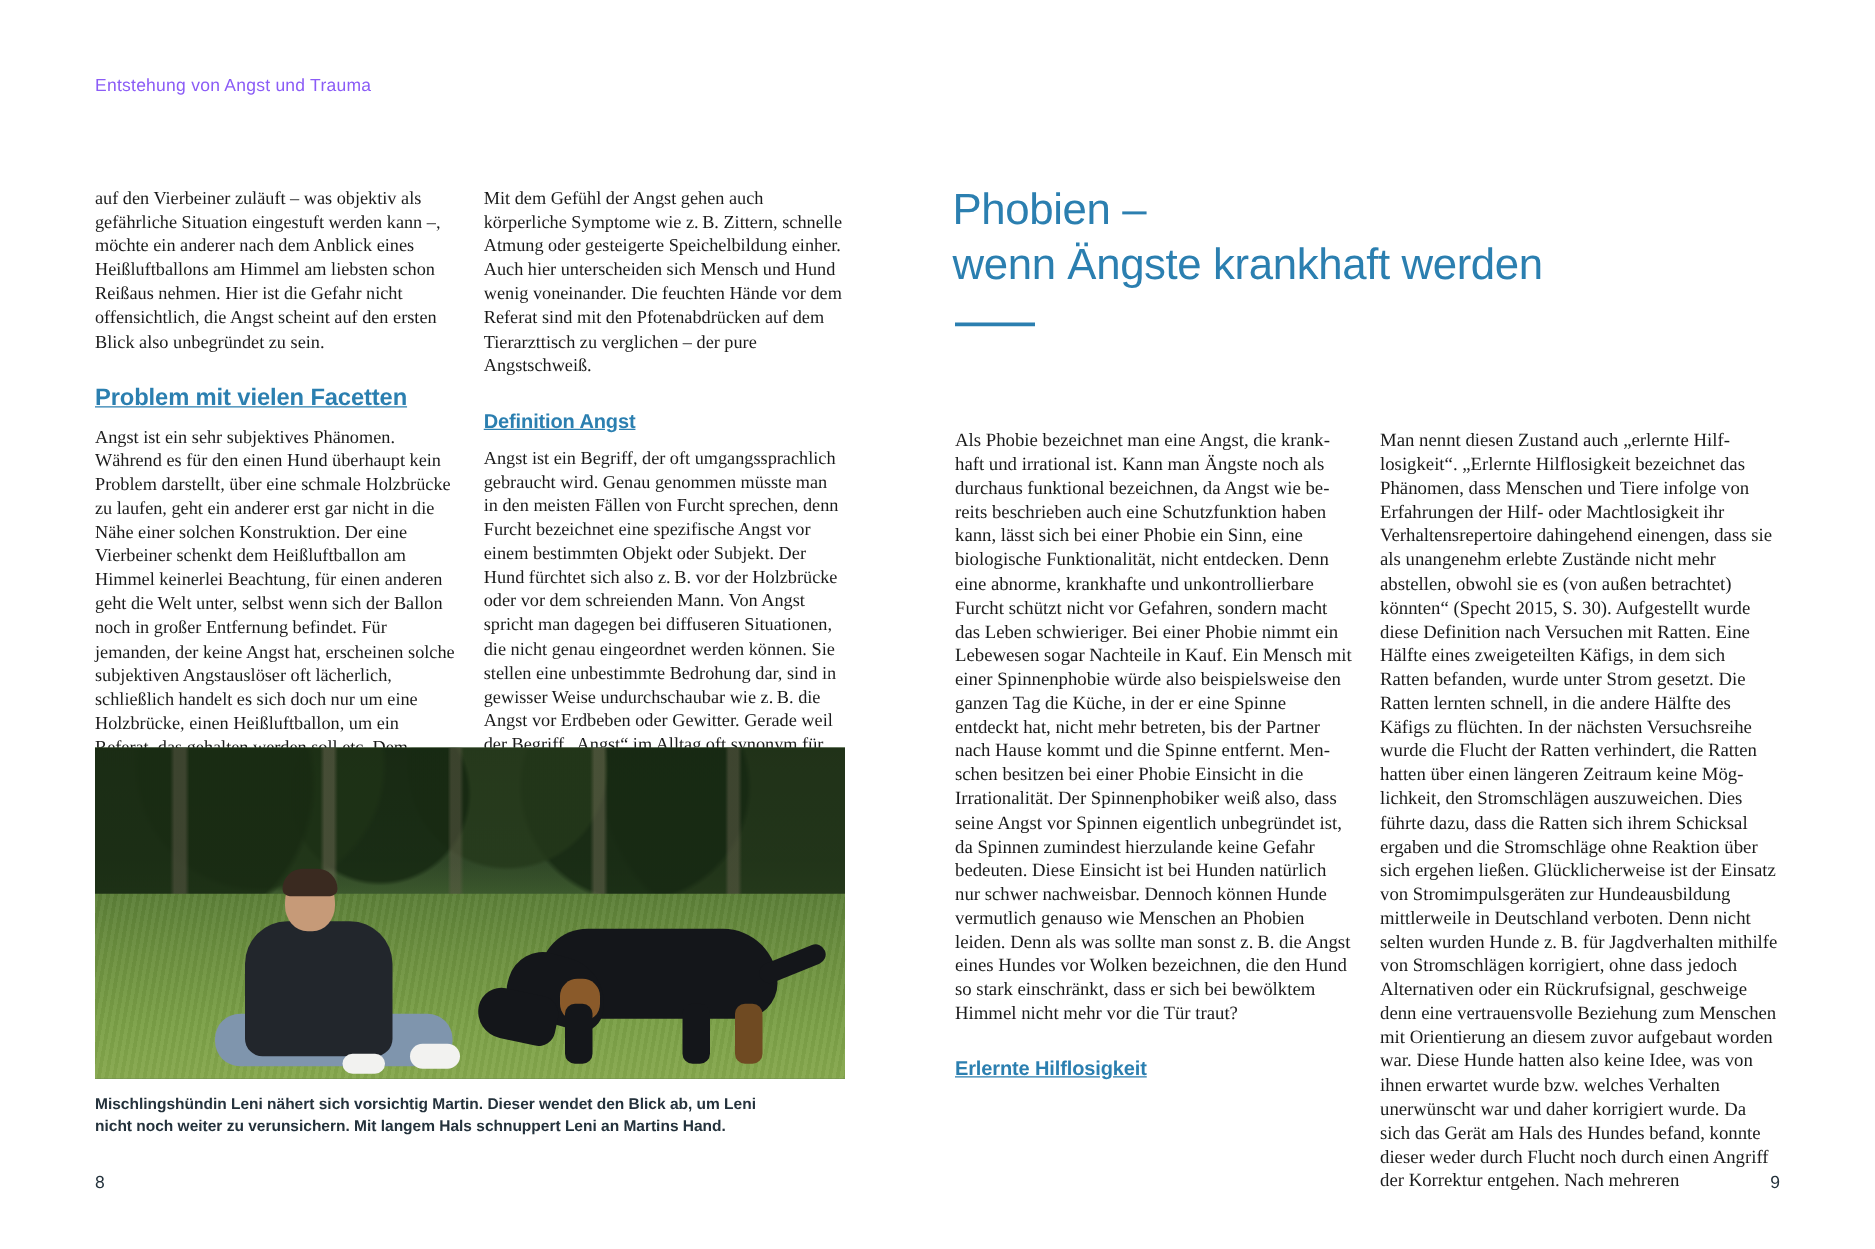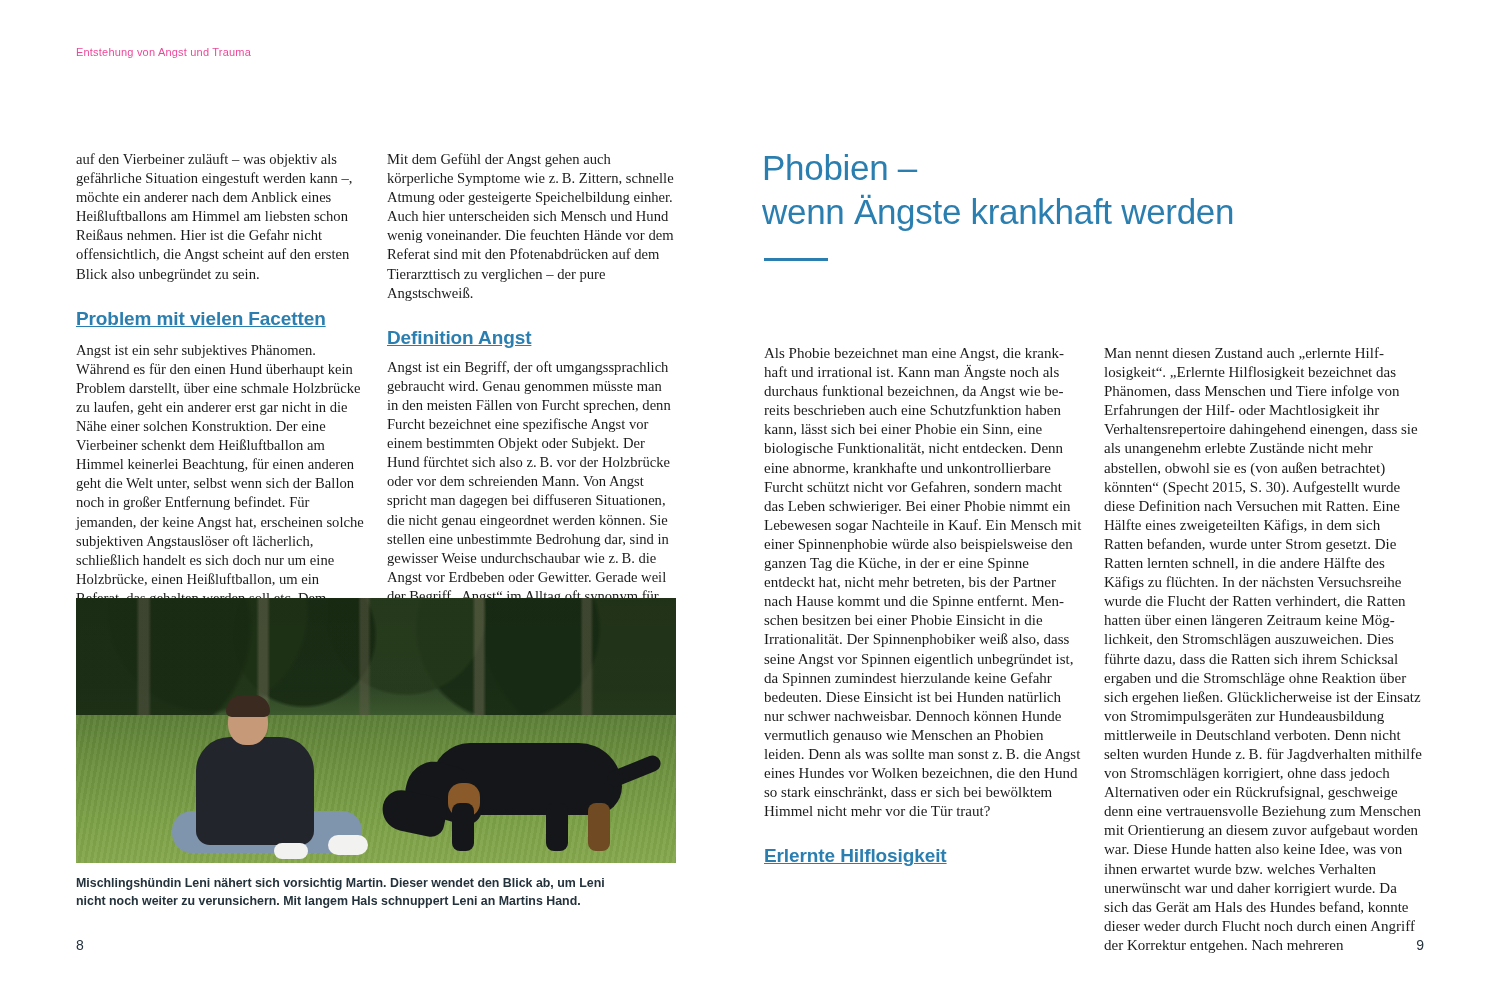--- a/index.html
+++ b/index.html
@@ -25,26 +25,26 @@
     position: relative;
     width: 750px;
     height: 999px;
   }
   .page-left { padding: 0; }
   .page-right { padding: 0; }
 
   
   .running-head {
     position: absolute;
-    top: 46px;
+    top: 60px;
     left: 76px;
     font-family: "Liberation Sans", sans-serif;
-    font-size: 11px;
+    font-size: 14px;
     letter-spacing: 0.2px;
-    color: #ec4899;
+    color: #8b5cf6;
   }
 
   
   .folio {
     position: absolute;
     bottom: 46px;
     font-family: "Liberation Sans", sans-serif;
     font-size: 14px;
     color: #24323c;
   }
@@ -75,21 +75,21 @@
     font-family: "Liberation Sans", sans-serif;
     font-weight: bold;
     color: #2b7fb0;
     font-size: 19px;
     line-height: 23px;
     margin: 23px 0 11px 0;
     letter-spacing: -0.1px;
     text-decoration: underline;
   }
   h2.sub.small {
-    font-size: 19px;
+    font-size: 16px;
     margin: 23px 0 9px 0;
   }
 
   
   .photo-wrap {
     position: absolute;
     left: 76px;
     top: 598px;
     width: 600px;
     font-weight: bold;

